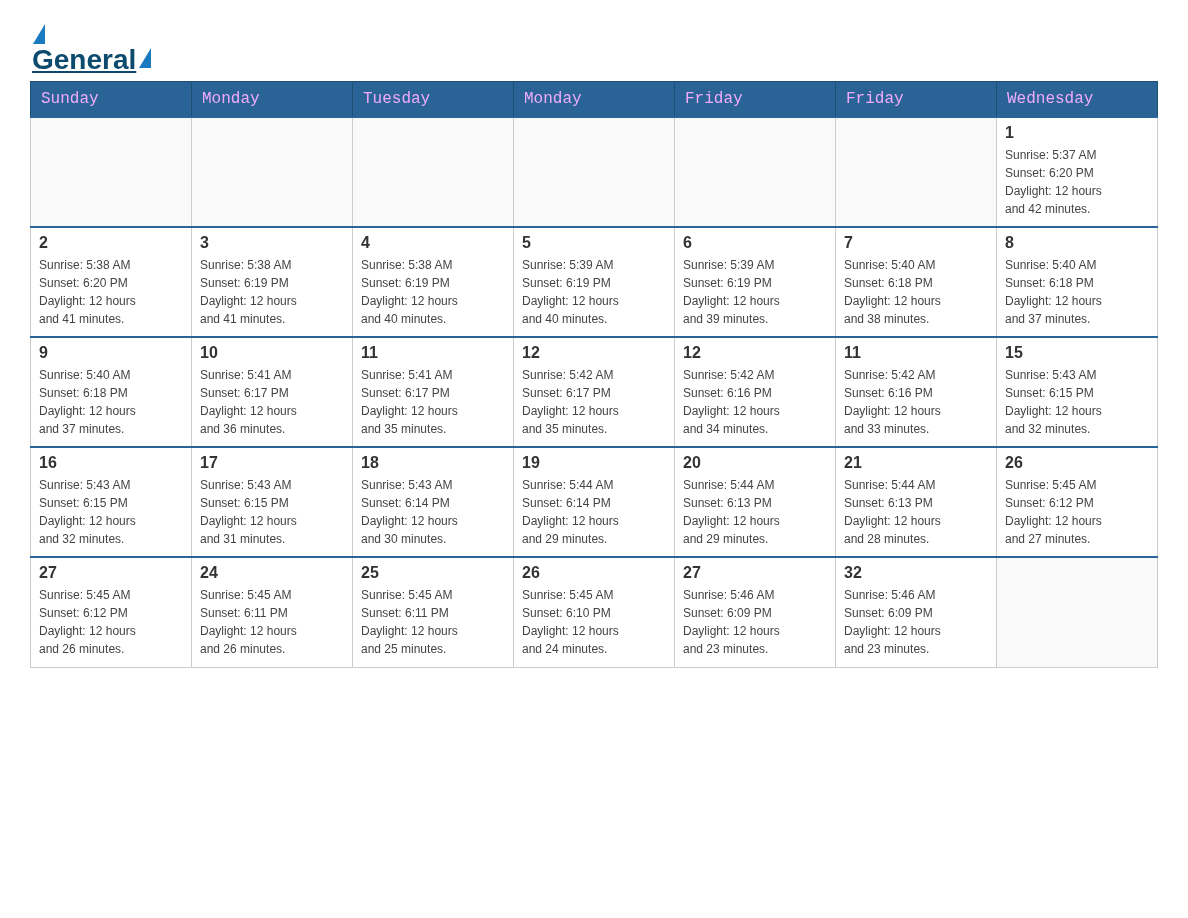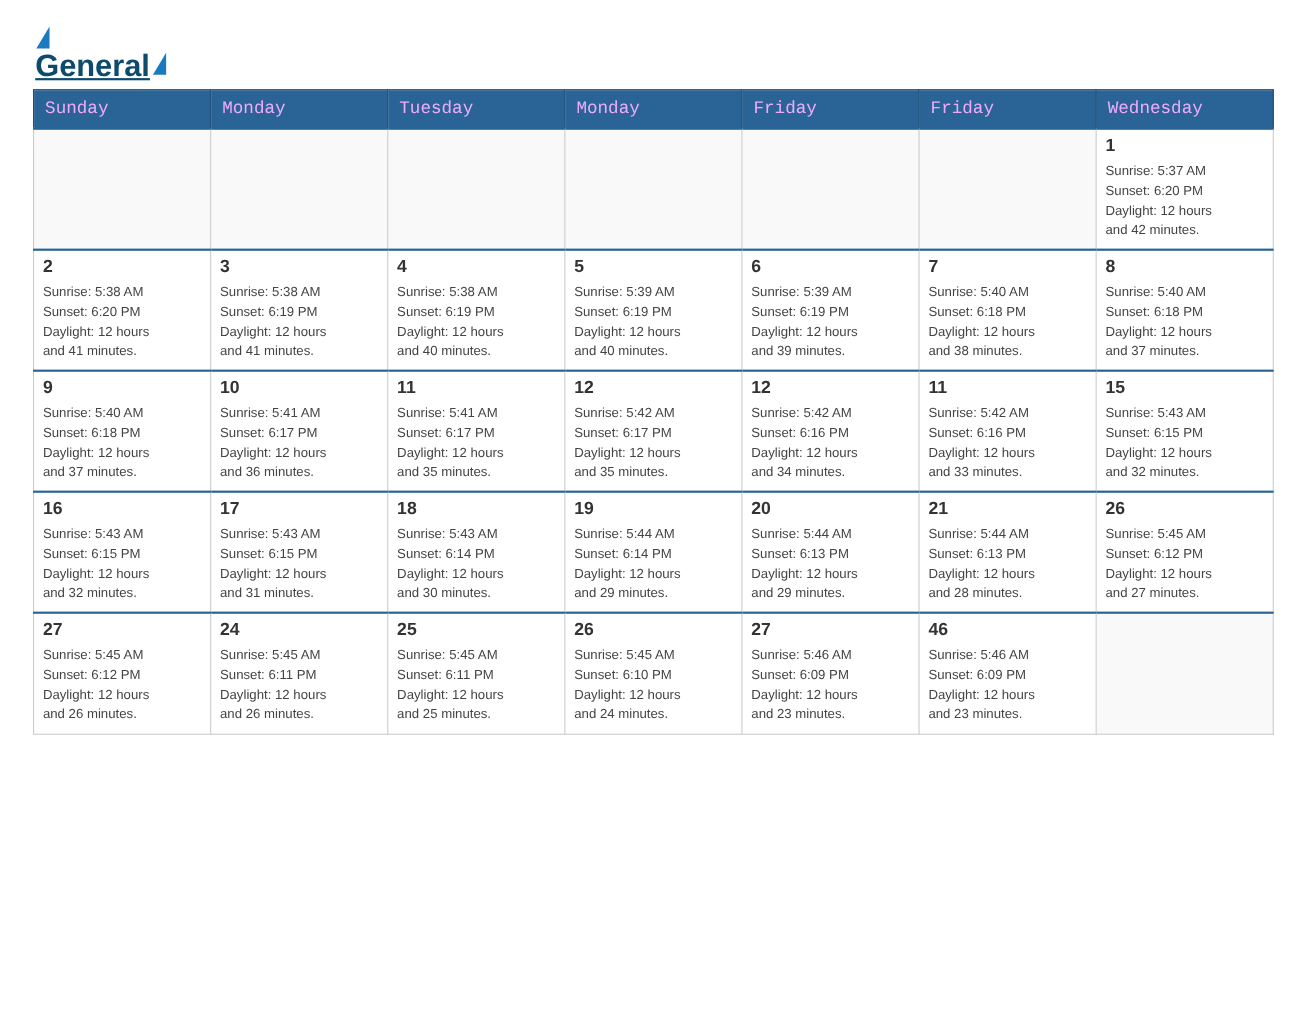--- a/index.html
+++ b/index.html
@@ -325,21 +325,21 @@
 and 24 minutes.</div>
         </td>
         <td>
           <div class="day-number">27</div>
           <div class="day-info" style="white-space: pre-line;">Sunrise: 5:46 AM
 Sunset: 6:09 PM
 Daylight: 12 hours
 and 23 minutes.</div>
         </td>
         <td>
-          <div class="day-number">46</div>
+          <div class="day-number">32</div>
           <div class="day-info" style="white-space: pre-line;">Sunrise: 5:46 AM
 Sunset: 6:09 PM
 Daylight: 12 hours
 and 23 minutes.</div>
         </td>
         <td class="empty-cell"></td>
       </tr>
     </tbody>
 </table>
 

